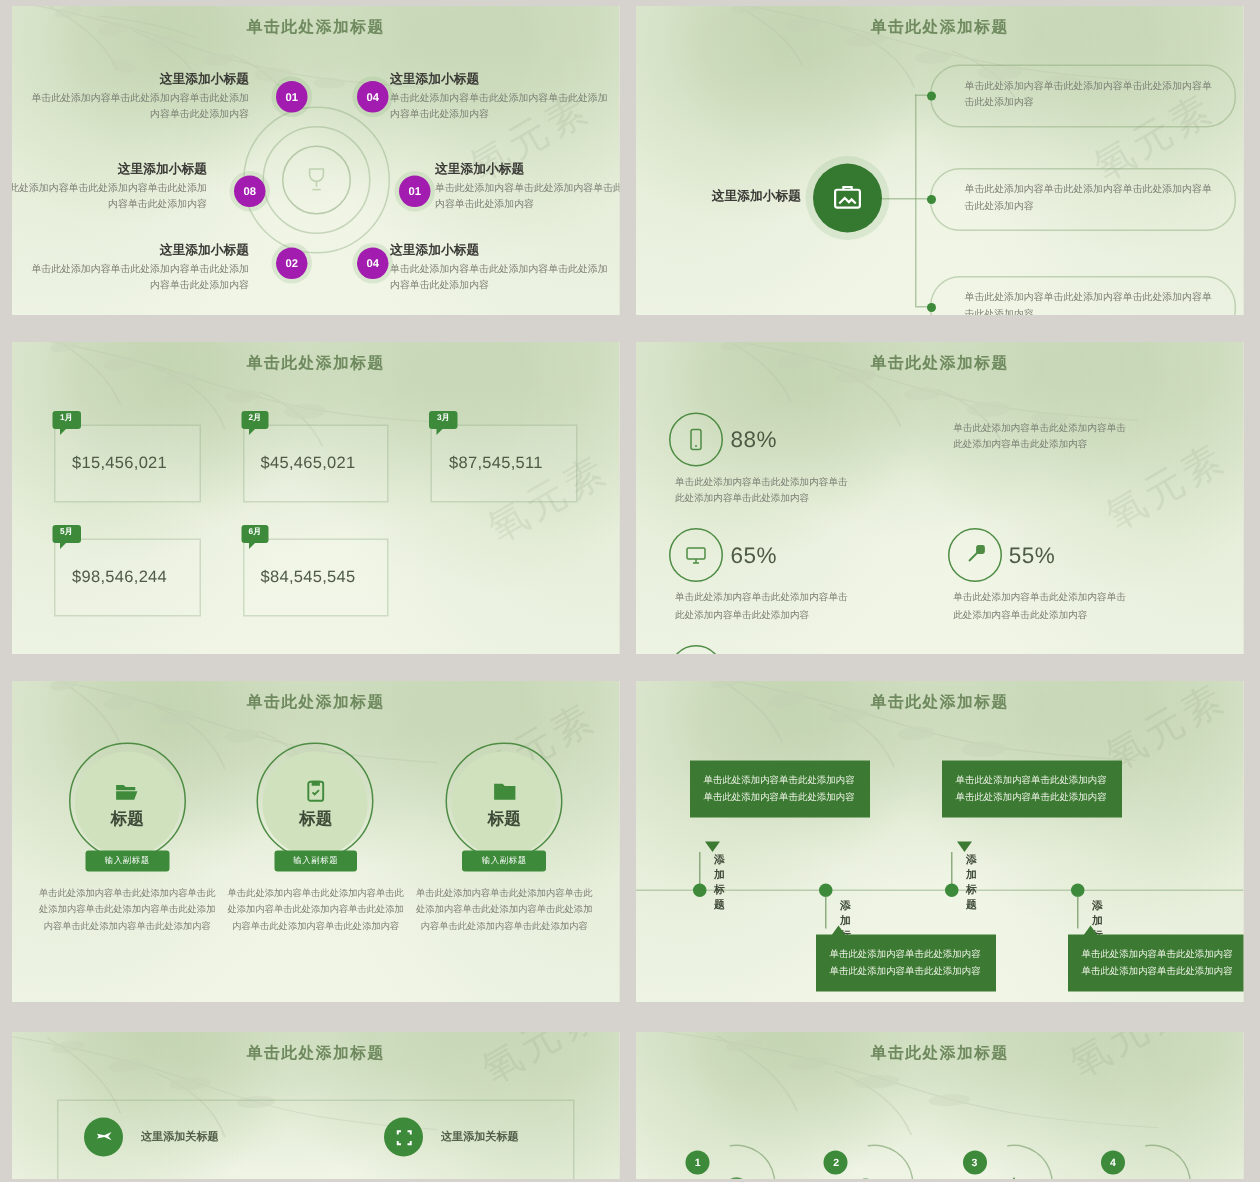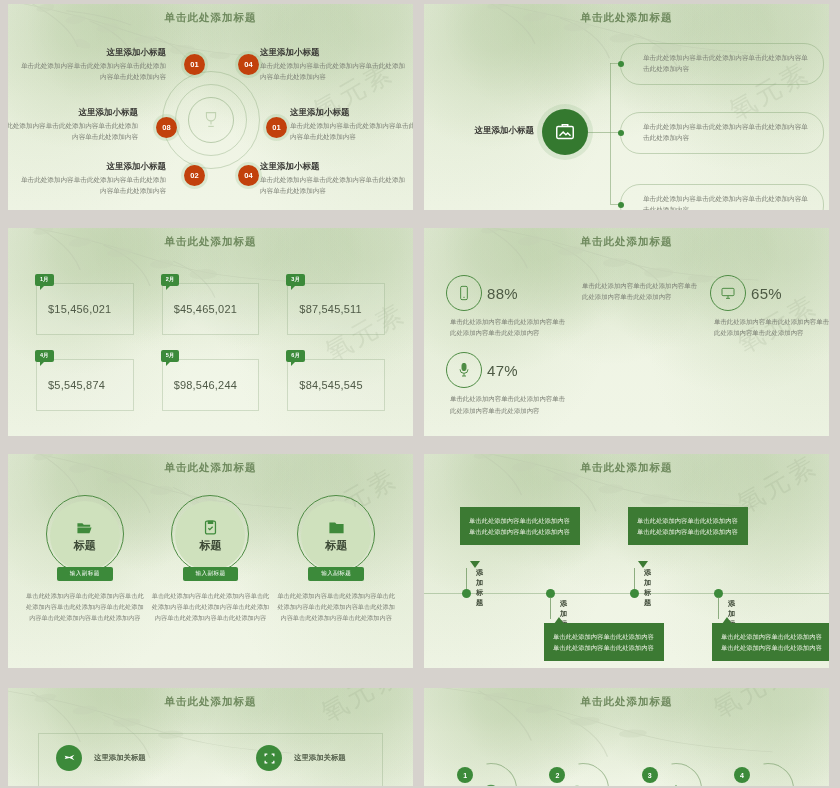--- a/index.html
+++ b/index.html
@@ -63,21 +63,21 @@
   }
   .s1 .r1{width:96px;height:96px;}
   .s1 .r2{width:70px;height:70px;}
   .s1 .r3{width:44px;height:44px;border-color:rgba(120,155,105,.45);}
   .s1 .hubicon{
     position:absolute;left:50%;top:50%;transform:translate(-50%,-50%);
     width:22px;height:22px;opacity:.45;
   }
   .num{
     position:absolute;width:21px;height:21px;border-radius:50%;
-    background:#c2410c;color:#fff;font-size:7.5px;font-weight:700;
+    background:#a21caf;color:#fff;font-size:7.5px;font-weight:700;
     display:flex;align-items:center;justify-content:center;
     box-shadow:0 0 0 3px rgba(120,170,110,.18);
   }
   .blk{position:absolute;width:148px;}
   .blk .bt{font-size:8.5px;font-weight:700;color:#3a3a36;margin-bottom:3px;line-height:1.3;}
   .blk .bd{font-size:6.6px;color:#7b7f74;line-height:1.62;}
   .blk.right{text-align:left;}
   .blk.left{text-align:right;}
 
   
@@ -120,21 +120,21 @@
     font-size:5.5px;padding:3px 5px 3.5px;border-radius:2px;line-height:1;font-weight:700;
   }
   .tag::after{
     content:"";position:absolute;left:5px;bottom:-4px;
     border-left:4px solid #3c8a3a;border-bottom:4px solid transparent;
   }
 
   
   .s4 .grid{
     position:absolute;left:22px;top:26px;right:22px;
-    display:grid;grid-template-columns:repeat(4,1fr);gap:14px 10px;
+    display:grid;grid-template-columns:repeat(2,1fr);gap:14px 10px;
   }
   .pc .head{display:flex;align-items:center;gap:5px;}
   .pc .circ{
     width:34px;height:34px;border-radius:50%;
     border:1.6px solid #4e8c44;display:flex;align-items:center;justify-content:center;flex:0 0 auto;
   }
   .pc .circ svg{width:16px;height:16px;}
   .pc .val{font-size:15px;color:#4d5a44;letter-spacing:.3px;}
   .pc .desc{font-size:6.4px;color:#7b7f74;line-height:1.75;margin-top:5px;margin-left:4px;width:118px;}
 
@@ -365,24 +365,20 @@
           <span class="tag">1月</span>
           <span class="amt">$15,456,021</span>
         </div>
         <div class="card">
           <span class="tag">2月</span>
           <span class="amt">$45,465,021</span>
         </div>
         <div class="card">
           <span class="tag">3月</span>
           <span class="amt">$87,545,511</span>
-        </div>
-        <div class="card">
-          <span class="tag">4月</span>
-          <span class="amt">$5,545,874</span>
         </div>
         <div class="card">
           <span class="tag">5月</span>
           <span class="amt">$98,546,244</span>
         </div>
         <div class="card">
           <span class="tag">6月</span>
           <span class="amt">$84,545,545</span>
         </div>
       </div>

